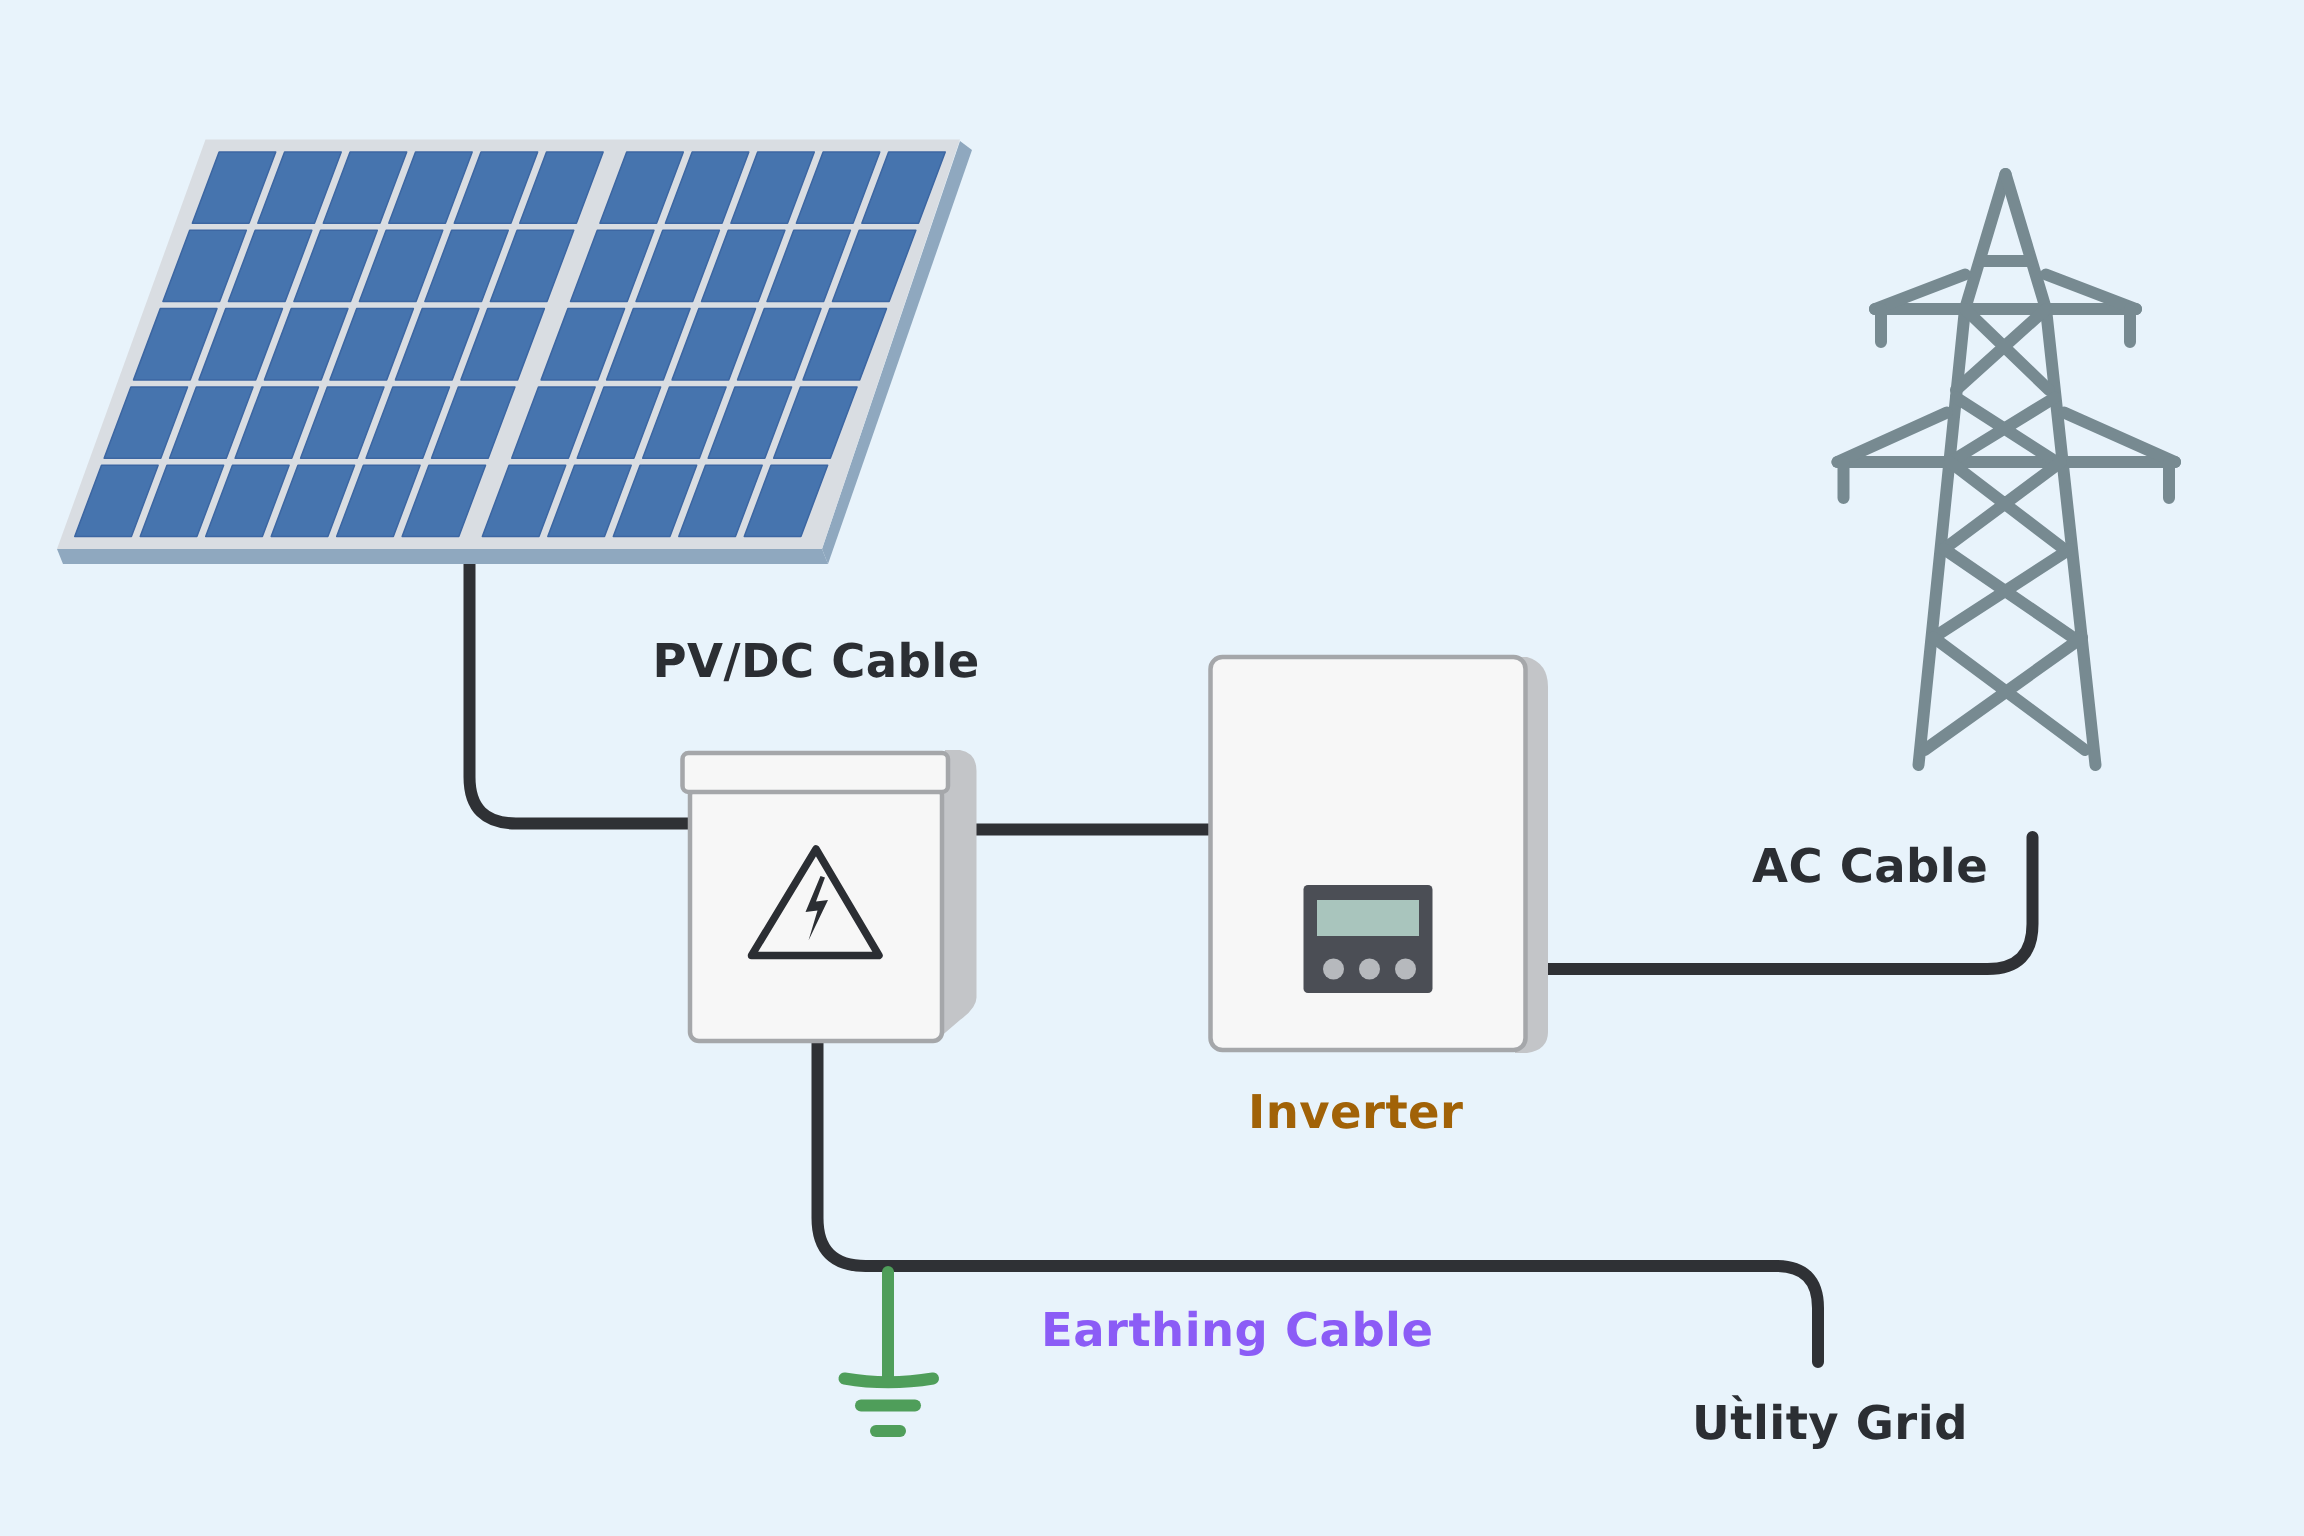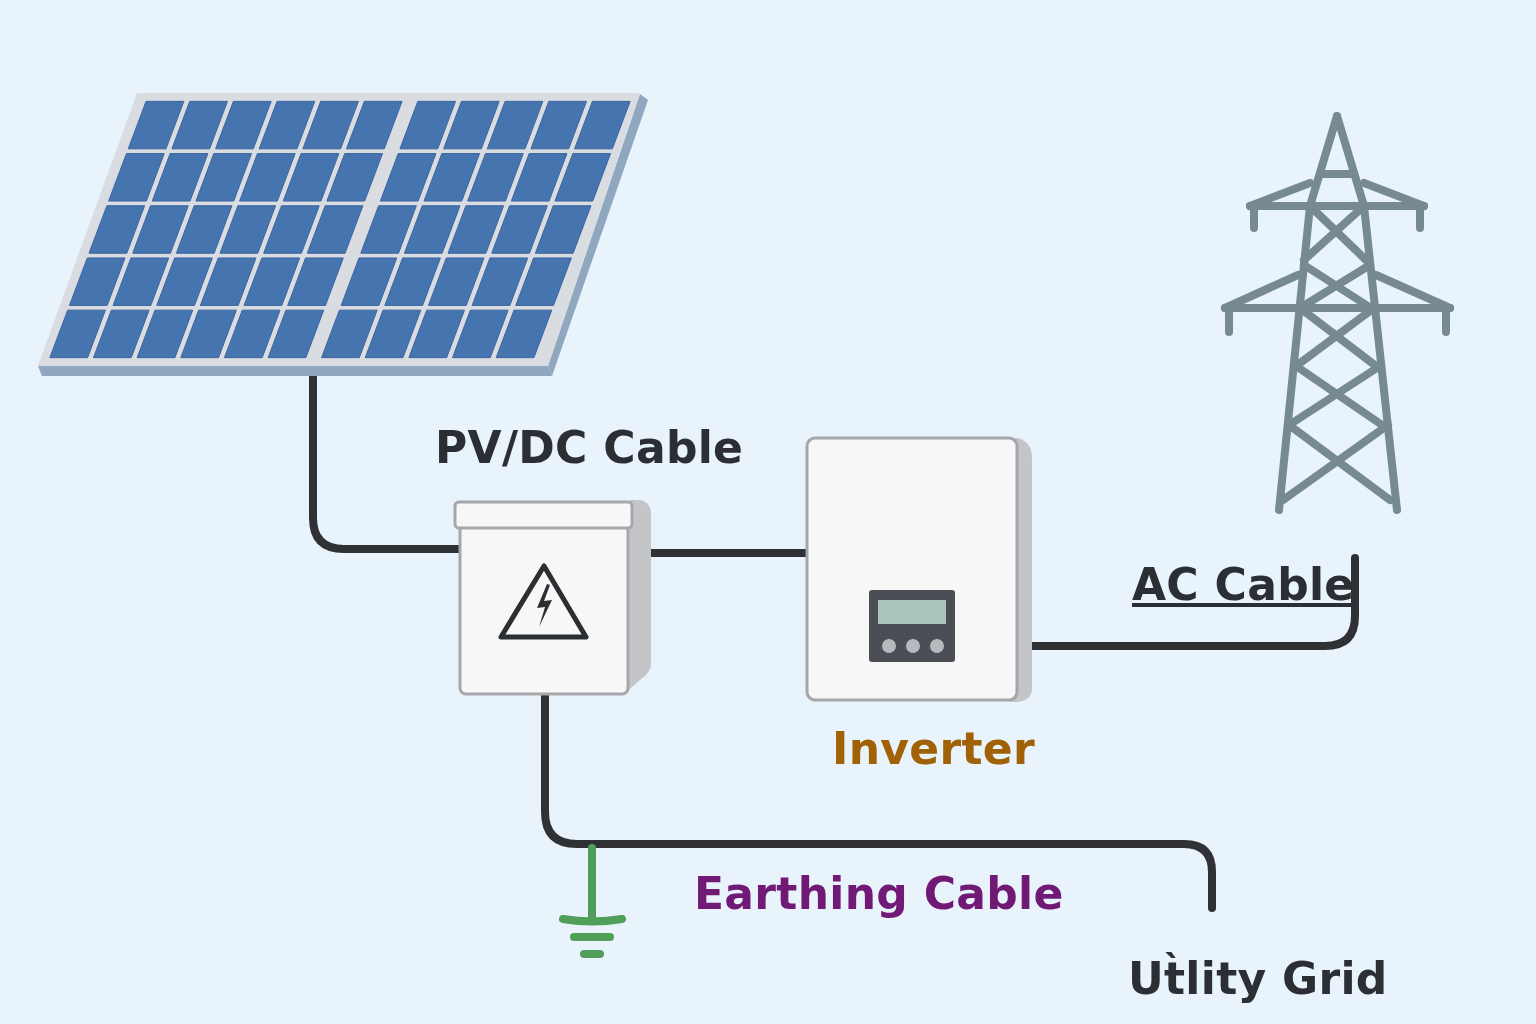--- a/index.html
+++ b/index.html
@@ -7,28 +7,28 @@
     width: 1536px; height: 1024px; overflow: hidden;
     background: #e8f3fb;
     position: relative;
     font-family: "DejaVu Sans", sans-serif;
   }
   #diagram { position: absolute; left: 0; top: 0; width: 1536px; height: 1024px; }
   .label {
     position: absolute;
     color: #2b2e33;
     font-family: "DejaVu Sans", sans-serif;
-    font-size: 44px;
+    font-size: 31px;
     font-weight: 600;
     letter-spacing: 0.3px;
     white-space: nowrap;
     line-height: 1;
   }
   #lbl-pvdc { left: 435px; top: 426px; }
-  #lbl-ac { left: 1132px; top: 563px; text-decoration: underline; }
+  #lbl-ac { left: 1168px; top: 563px; }
   #lbl-inverter { left: 832px; top: 727px; }
   #lbl-earth { left: 694px; top: 872px; }
   #lbl-grid { left: 1128px; top: 934px; }
 </style>
 </head>
 <body style="background: rgb(232, 243, 251);">
 
 <svg id="diagram" viewBox="0 0 1536 1024" xmlns="http://www.w3.org/2000/svg">
 
   <g fill="none" stroke-linecap="round" stroke-linejoin="round">
@@ -149,14 +149,14 @@
     <path d="M592 848 L592 920" stroke-width="8" fill="none"></path>
     <path d="M563 919 Q592 924 622 919" stroke-width="8" fill="none"></path>
     <path d="M574 937 L610 937" stroke-width="8" fill="none"></path>
     <path d="M584 954 L600 954" stroke-width="8" fill="none"></path>
   </g>
 </svg>
 
 <div class="label" id="lbl-pvdc" style="color: rgb(43, 46, 51);">PV/DC Cable</div>
 <div class="label" id="lbl-ac" style="color: rgb(43, 46, 51);">AC Cable</div>
 <div class="label" id="lbl-inverter" style="color: #a16207;">Inverter</div>
-<div class="label" id="lbl-earth" style="color: #701a75;">Earthing Cable</div>
-<div class="label" id="lbl-grid" style="color: rgb(43, 46, 51); margin-top: 23px;">Ut̀lity Grid</div>
+<div class="label" id="lbl-earth" style="color: #8b5cf6;">Earthing Cable</div>
+<div class="label" id="lbl-grid" style="color: rgb(43, 46, 51);">Ut̀lity Grid</div>
 
 </body></html>

